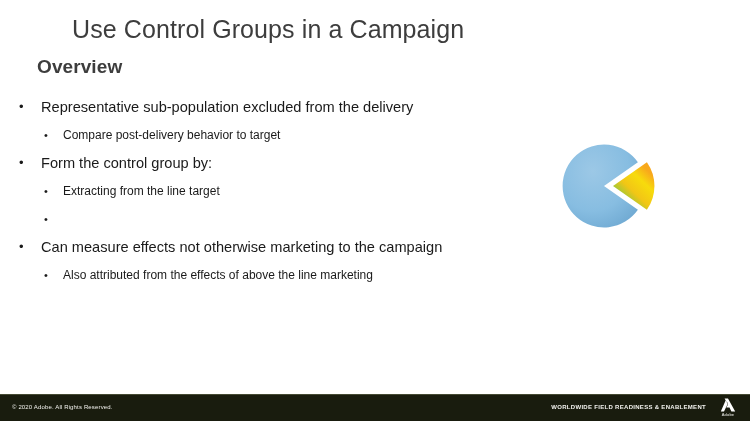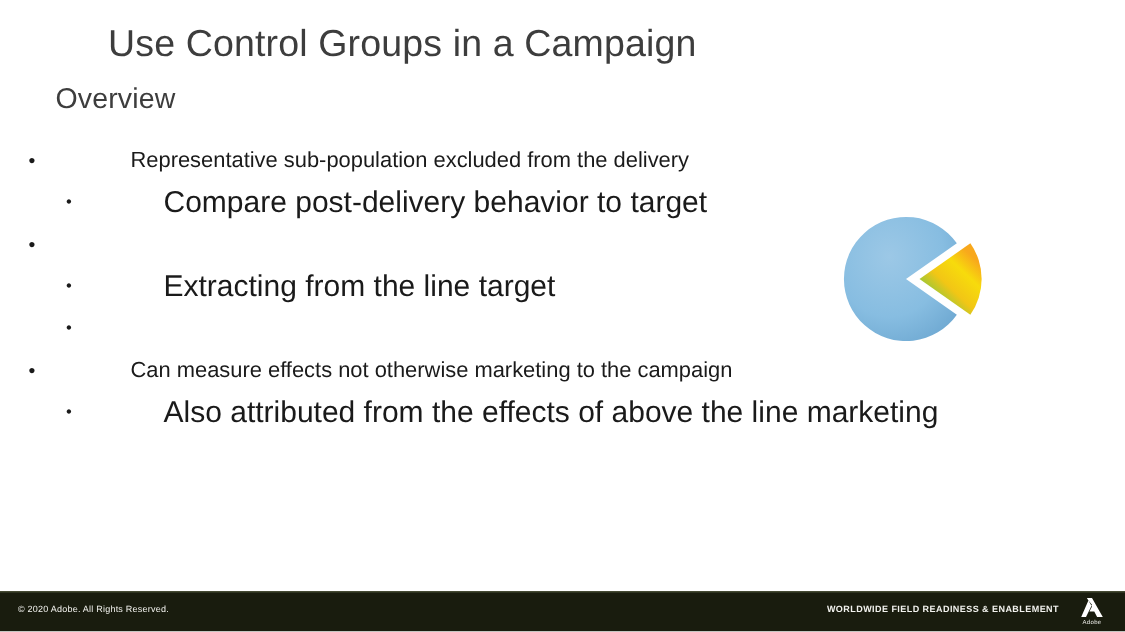--- a/index.html
+++ b/index.html
@@ -33,21 +33,21 @@
     letter-spacing: 0.1px;
     white-space: nowrap;
     line-height: 1.2;
     margin-left: 35px;
   }
   .subtitle {
     position: absolute;
     left: 37px;
     top: 56px;
     font-size: 19px;
-    font-weight: 400;
+    font-weight: 700;
     color: #3d3d3d;
     letter-spacing: 0.1px;
     white-space: nowrap;
     line-height: 1.2;
   }
 
   
   .body-list {
     position: absolute;
     left: 0;
@@ -80,24 +80,23 @@
   .lvl2 .bullet-mark {
     width: 19px;
     flex: 0 0 19px;
     font-size: 11px;
   }
   .bullet-text {
     font-size: 14.6px;
     color: #1a1a1a;
     line-height: 22px;
     font-weight: 400;
-    margin-left: 46px;
   }
   .lvl2 .bullet-text {
-    font-size: 20px;
+    font-size: 12px;
   }
 
   
   .pie-wrap {
     position: absolute;
     left: 558px;
     top: 138px;
     width: 104px;
     height: 96px;
   }
@@ -165,20 +164,21 @@
       <span class="bullet-text">Representative sub-population excluded from the delivery</span>
     </div>
 
     <div class="bullet-row lvl2">
       <span class="bullet-mark">•</span>
       <span class="bullet-text">Compare post-delivery behavior to target</span>
     </div>
 
     <div class="bullet-row lvl1">
       <span class="bullet-mark">•</span>
+      <span class="bullet-text">Form the control group by:</span>
     </div>
 
     <div class="bullet-row lvl2">
       <span class="bullet-mark">•</span>
       <span class="bullet-text">Extracting from the line target</span>
     </div>
 
     <div class="bullet-row lvl2">
       <span class="bullet-mark">•</span>
     </div>

